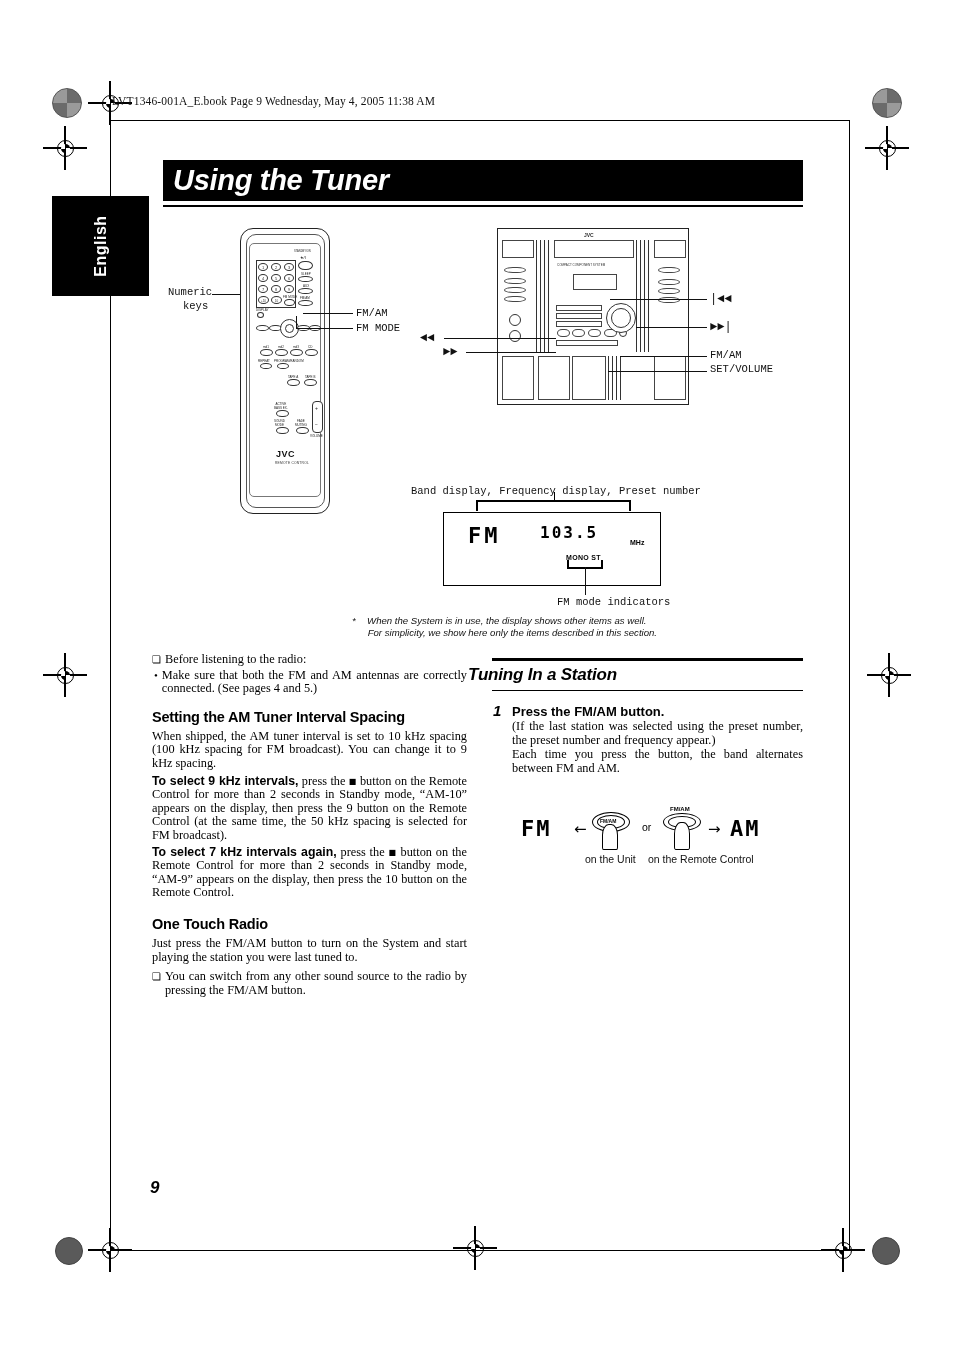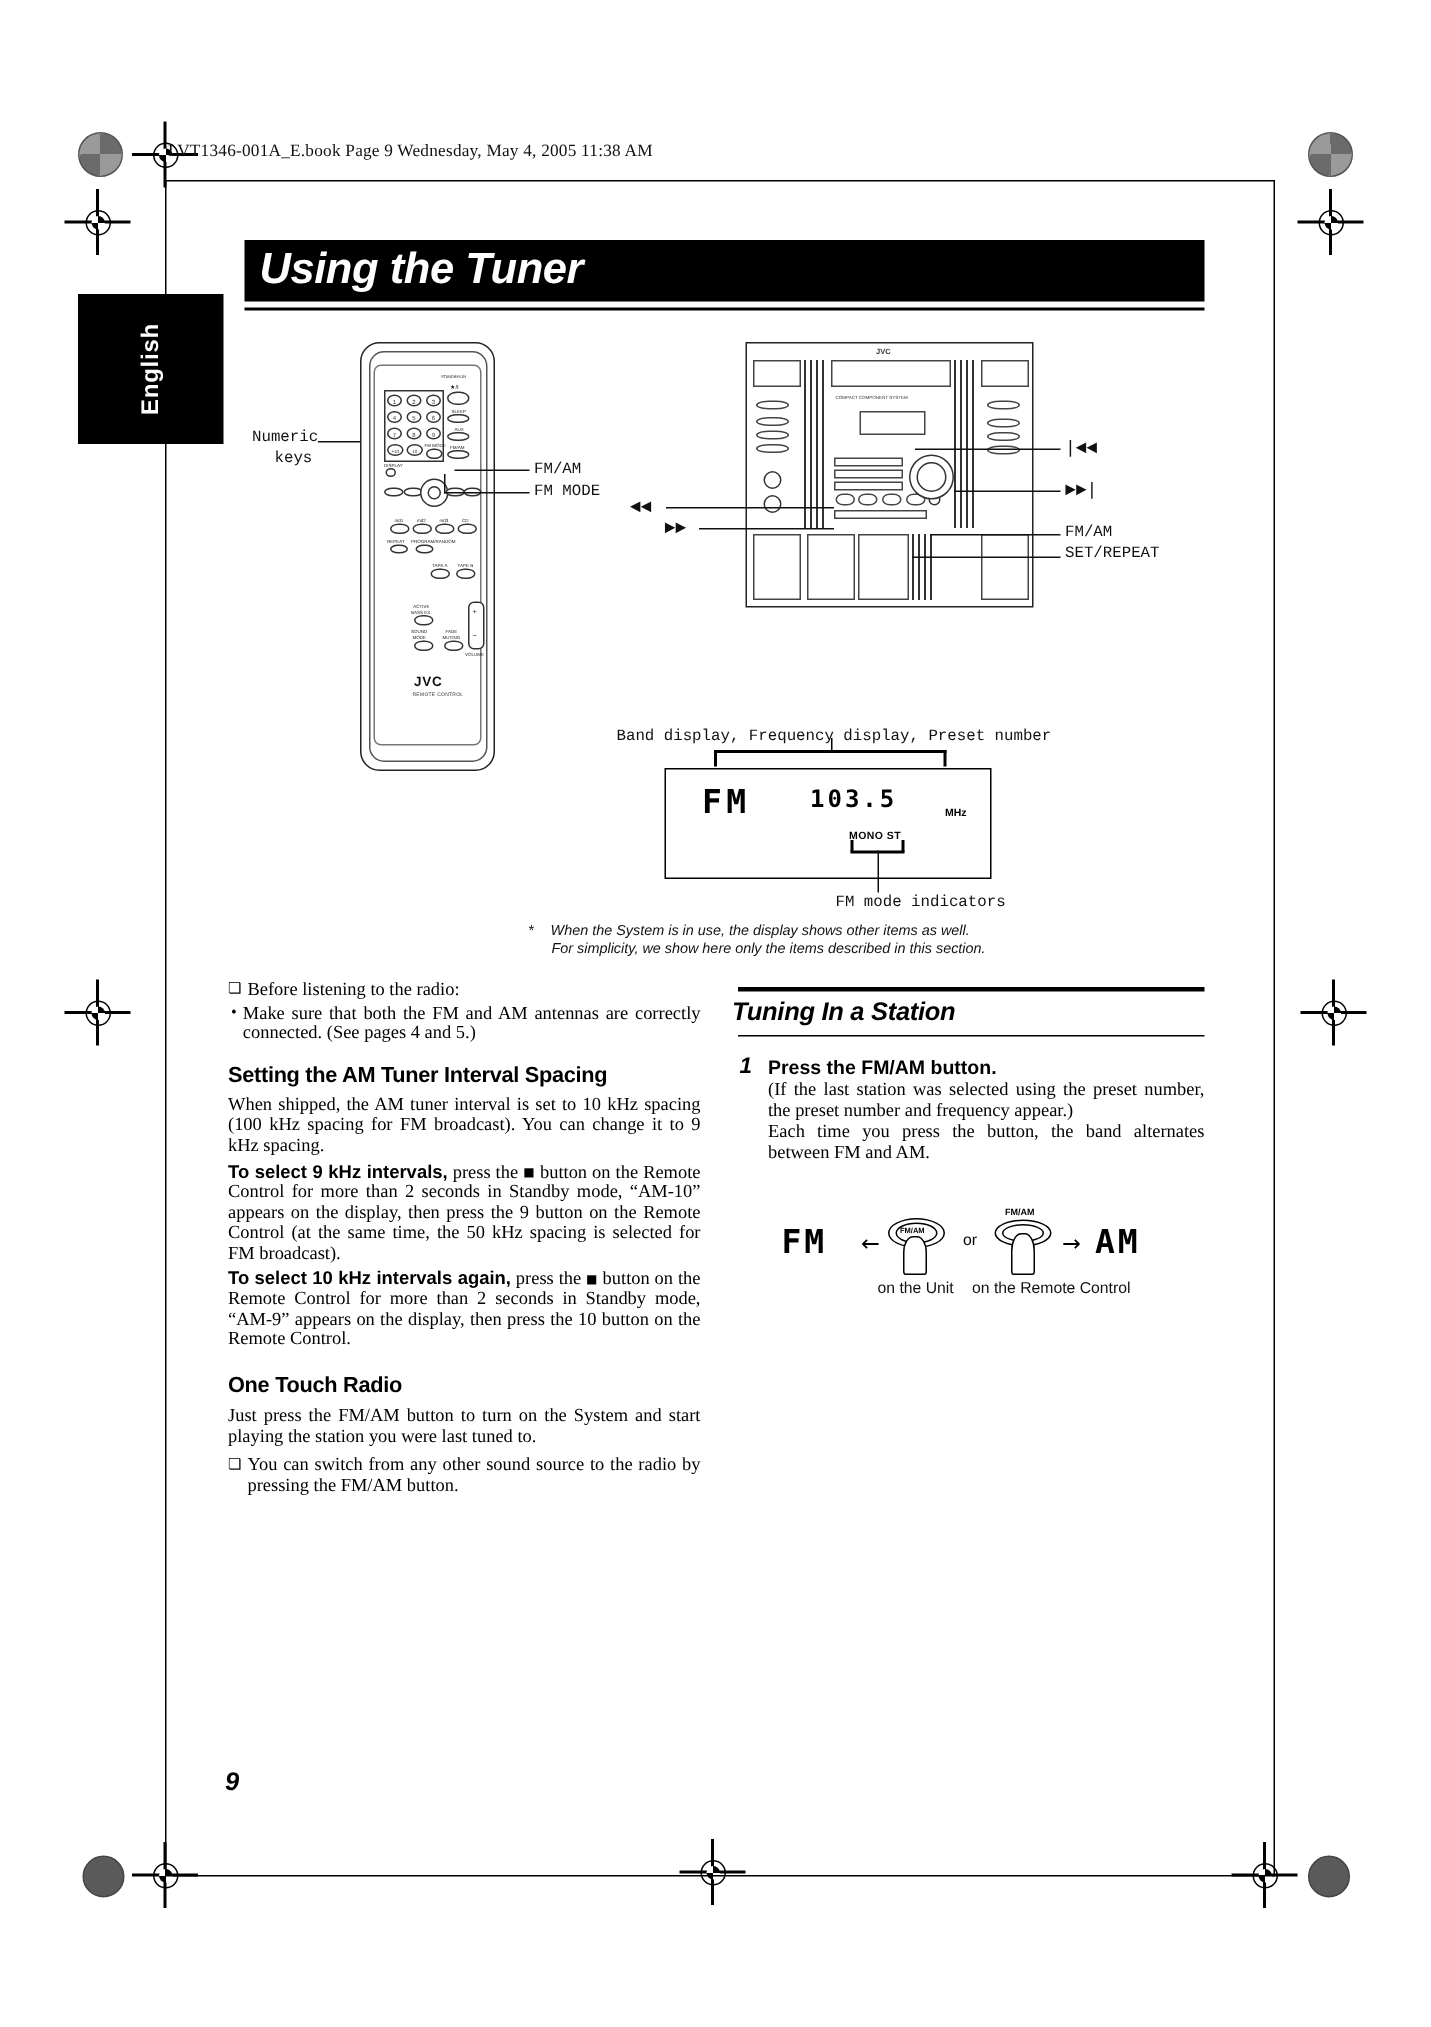--- a/index.html
+++ b/index.html
@@ -408,21 +408,21 @@
   <div class="callout-label" style="left:443px; top:345px; font-size:12px;">►►</div>
   <div class="leader" style="left:466px; top:352px; width:90px;"></div>
 
   <div class="leader" style="left:610px; top:299px; width:97px;"></div>
   <div class="callout-label" style="left:710px; top:292px; font-size:12px;">|◄◄</div>
   <div class="leader" style="left:636px; top:327px; width:71px;"></div>
   <div class="callout-label" style="left:710px; top:320px; font-size:12px;">►►|</div>
   <div class="leader" style="left:620px; top:356px; width:87px;"></div>
   <div class="callout-label" style="left:710px; top:349px;">FM/AM</div>
   <div class="leader" style="left:608px; top:371px; width:99px;"></div>
-  <div class="callout-label" style="left:710px; top:363px;">SET/REPEAT</div>
+  <div class="callout-label" style="left:710px; top:363px;">SET/VOLUME</div>
 
   <div class="callout-label" style="left:411px; top:485px;">Band display, Frequency display, Preset number</div>
   <div class="brace" style="left:476px; top:500px; width:155px; height:12px;">
     <div class="top"></div>
     <div class="l" style="left:0; top:0; height:11px;"></div>
     <div class="m" style="left:50%; top:-8px; height:9px;"></div>
     <div class="r" style="right:0; top:0; height:11px;"></div>
   </div>
 
   <div class="lcd-box">
@@ -457,33 +457,33 @@
       <span style="font-size:11px;">•</span>
       <span style="text-align:justify;">Make sure that both the FM and AM antennas are correctly connected. (See pages 4 and 5.)</span>
     </div>
 
     <h2 class="sec">Setting the AM Tuner Interval Spacing</h2>
     <p>When shipped, the AM tuner interval is set to 10 kHz spacing (100 kHz spacing for FM broadcast). You can change it to 9 kHz spacing.</p>
     <p style="margin-top:-2px;">
       <span class="b">To select 9 kHz intervals,</span><span> press the </span><span class="stopsq">■</span><span> button on the Remote Control for more than 2 seconds in Standby mode, “AM-10” appears on the display, then press the 9 button on the Remote Control (at the same time, the 50 kHz spacing is selected for FM broadcast).</span>
     </p>
     <p style="margin-top:-3px;">
-      <span class="b">To select 10 kHz intervals again,</span><span> press the </span><span class="stopsq">■</span><span> button on the Remote Control for more than 2 seconds in Standby mode, “AM-9” appears on the display, then press the 10 button on the Remote Control.</span>
+      <span class="b">To select 7 kHz intervals again,</span><span> press the </span><span class="stopsq">■</span><span> button on the Remote Control for more than 2 seconds in Standby mode, “AM-9” appears on the display, then press the 10 button on the Remote Control.</span>
     </p>
 
     <h2 class="sec" style="margin-top:16px;">One Touch Radio</h2>
     <p>Just press the FM/AM button to turn on the System and start playing the station you were last tuned to.</p>
     <div class="bullet-row">
       <span class="sq">❏</span>
       <span style="text-align:justify;">You can switch from any other sound source to the radio by pressing the FM/AM button.</span>
     </div>
   </div>
 
   <div class="rc-head-top" style="left:492px; top:658px; width:311px;"></div>
-  <div class="rc-head-txt" style="left:488px; top:665px;">Tuning In a Station</div>
+  <div class="rc-head-txt" style="left:468px; top:665px;">Tuning In a Station</div>
   <div class="rc-head-bot" style="left:492px; top:690px; width:311px;"></div>
 
   <div class="step-num" style="left:493px; top:702px;">1</div>
   <div class="step-head" style="left:512px; top:704px;">Press the FM/AM button.</div>
 
   <div class="col" style="left:512px; top:720px; width:291px;">
     <p style="margin-bottom:1px;">(If the last station was selected using the preset number, the preset number and frequency appear.)</p>
     <p class="last">Each time you press the button, the band alternates between FM and AM.</p>
   </div>
 

